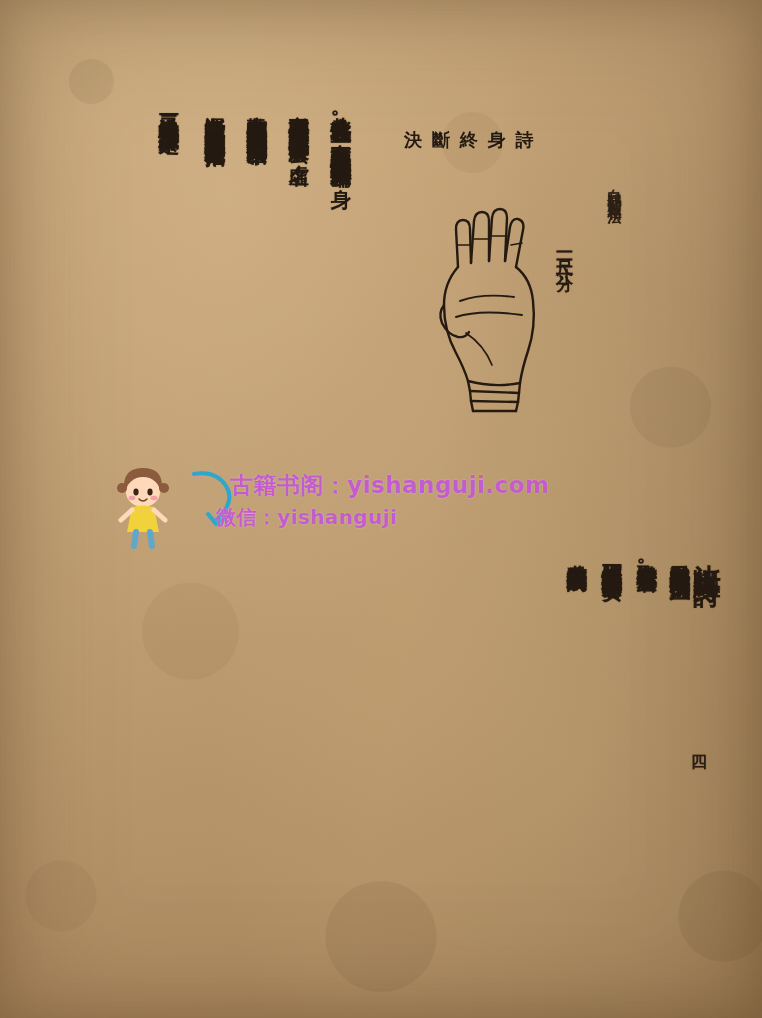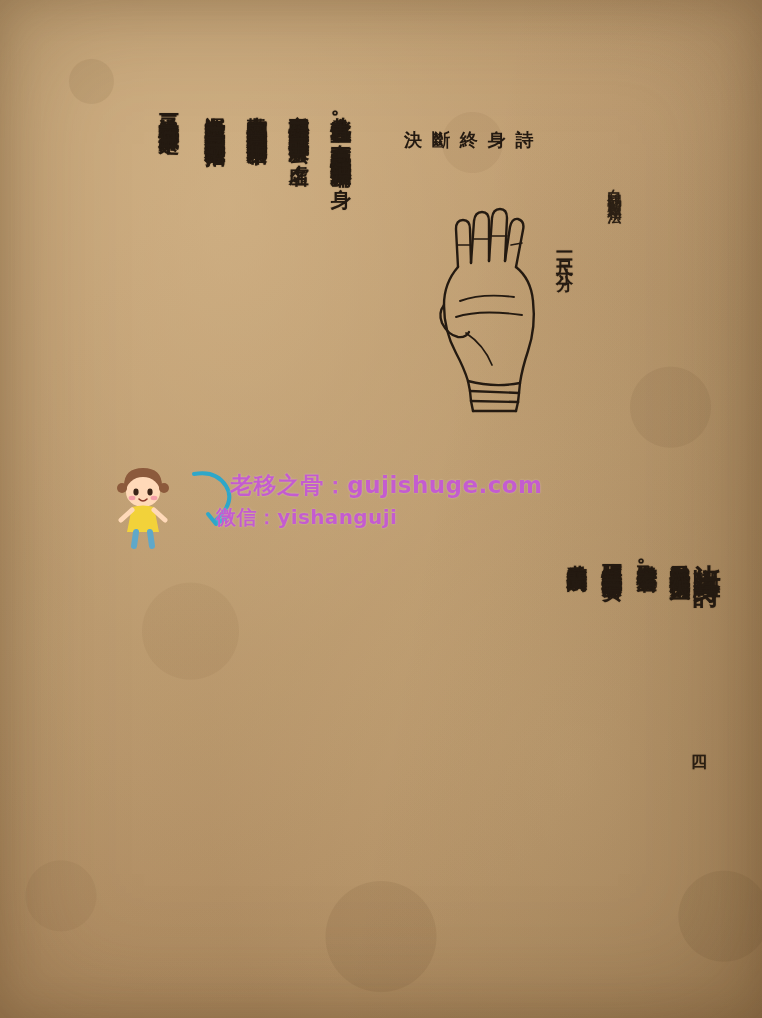--- a/index.html
+++ b/index.html
@@ -270,18 +270,18 @@
       </svg>
     </div>
 
     <div id="wm-arrow">
       <svg viewBox="0 0 60 74" width="60" height="74" xmlns="http://www.w3.org/2000/svg">
         <path d="M8 6 Q30 2 40 18 Q50 34 30 52" fill="none" stroke="#2fa7c9" stroke-width="4" stroke-linecap="round"></path>
         <path d="M22 46 L30 56 L40 50" fill="none" stroke="#2fa7c9" stroke-width="4" stroke-linecap="round" stroke-linejoin="round"></path>
       </svg>
     </div>
 
-    <div class="wm-line" id="wm-site" style="color: rgb(196, 92, 207);">老移之骨：gujishuge.com</div>
+    <div class="wm-line" id="wm-site" style="color: rgb(196, 92, 207);">古籍书阁：yishanguji.com</div>
 
     <div class="wm-line" id="wm-weixin" style="color: rgb(196, 92, 207);">微信：yishanguji</div>
   </div>
 
 </div>
 
 </body></html>

